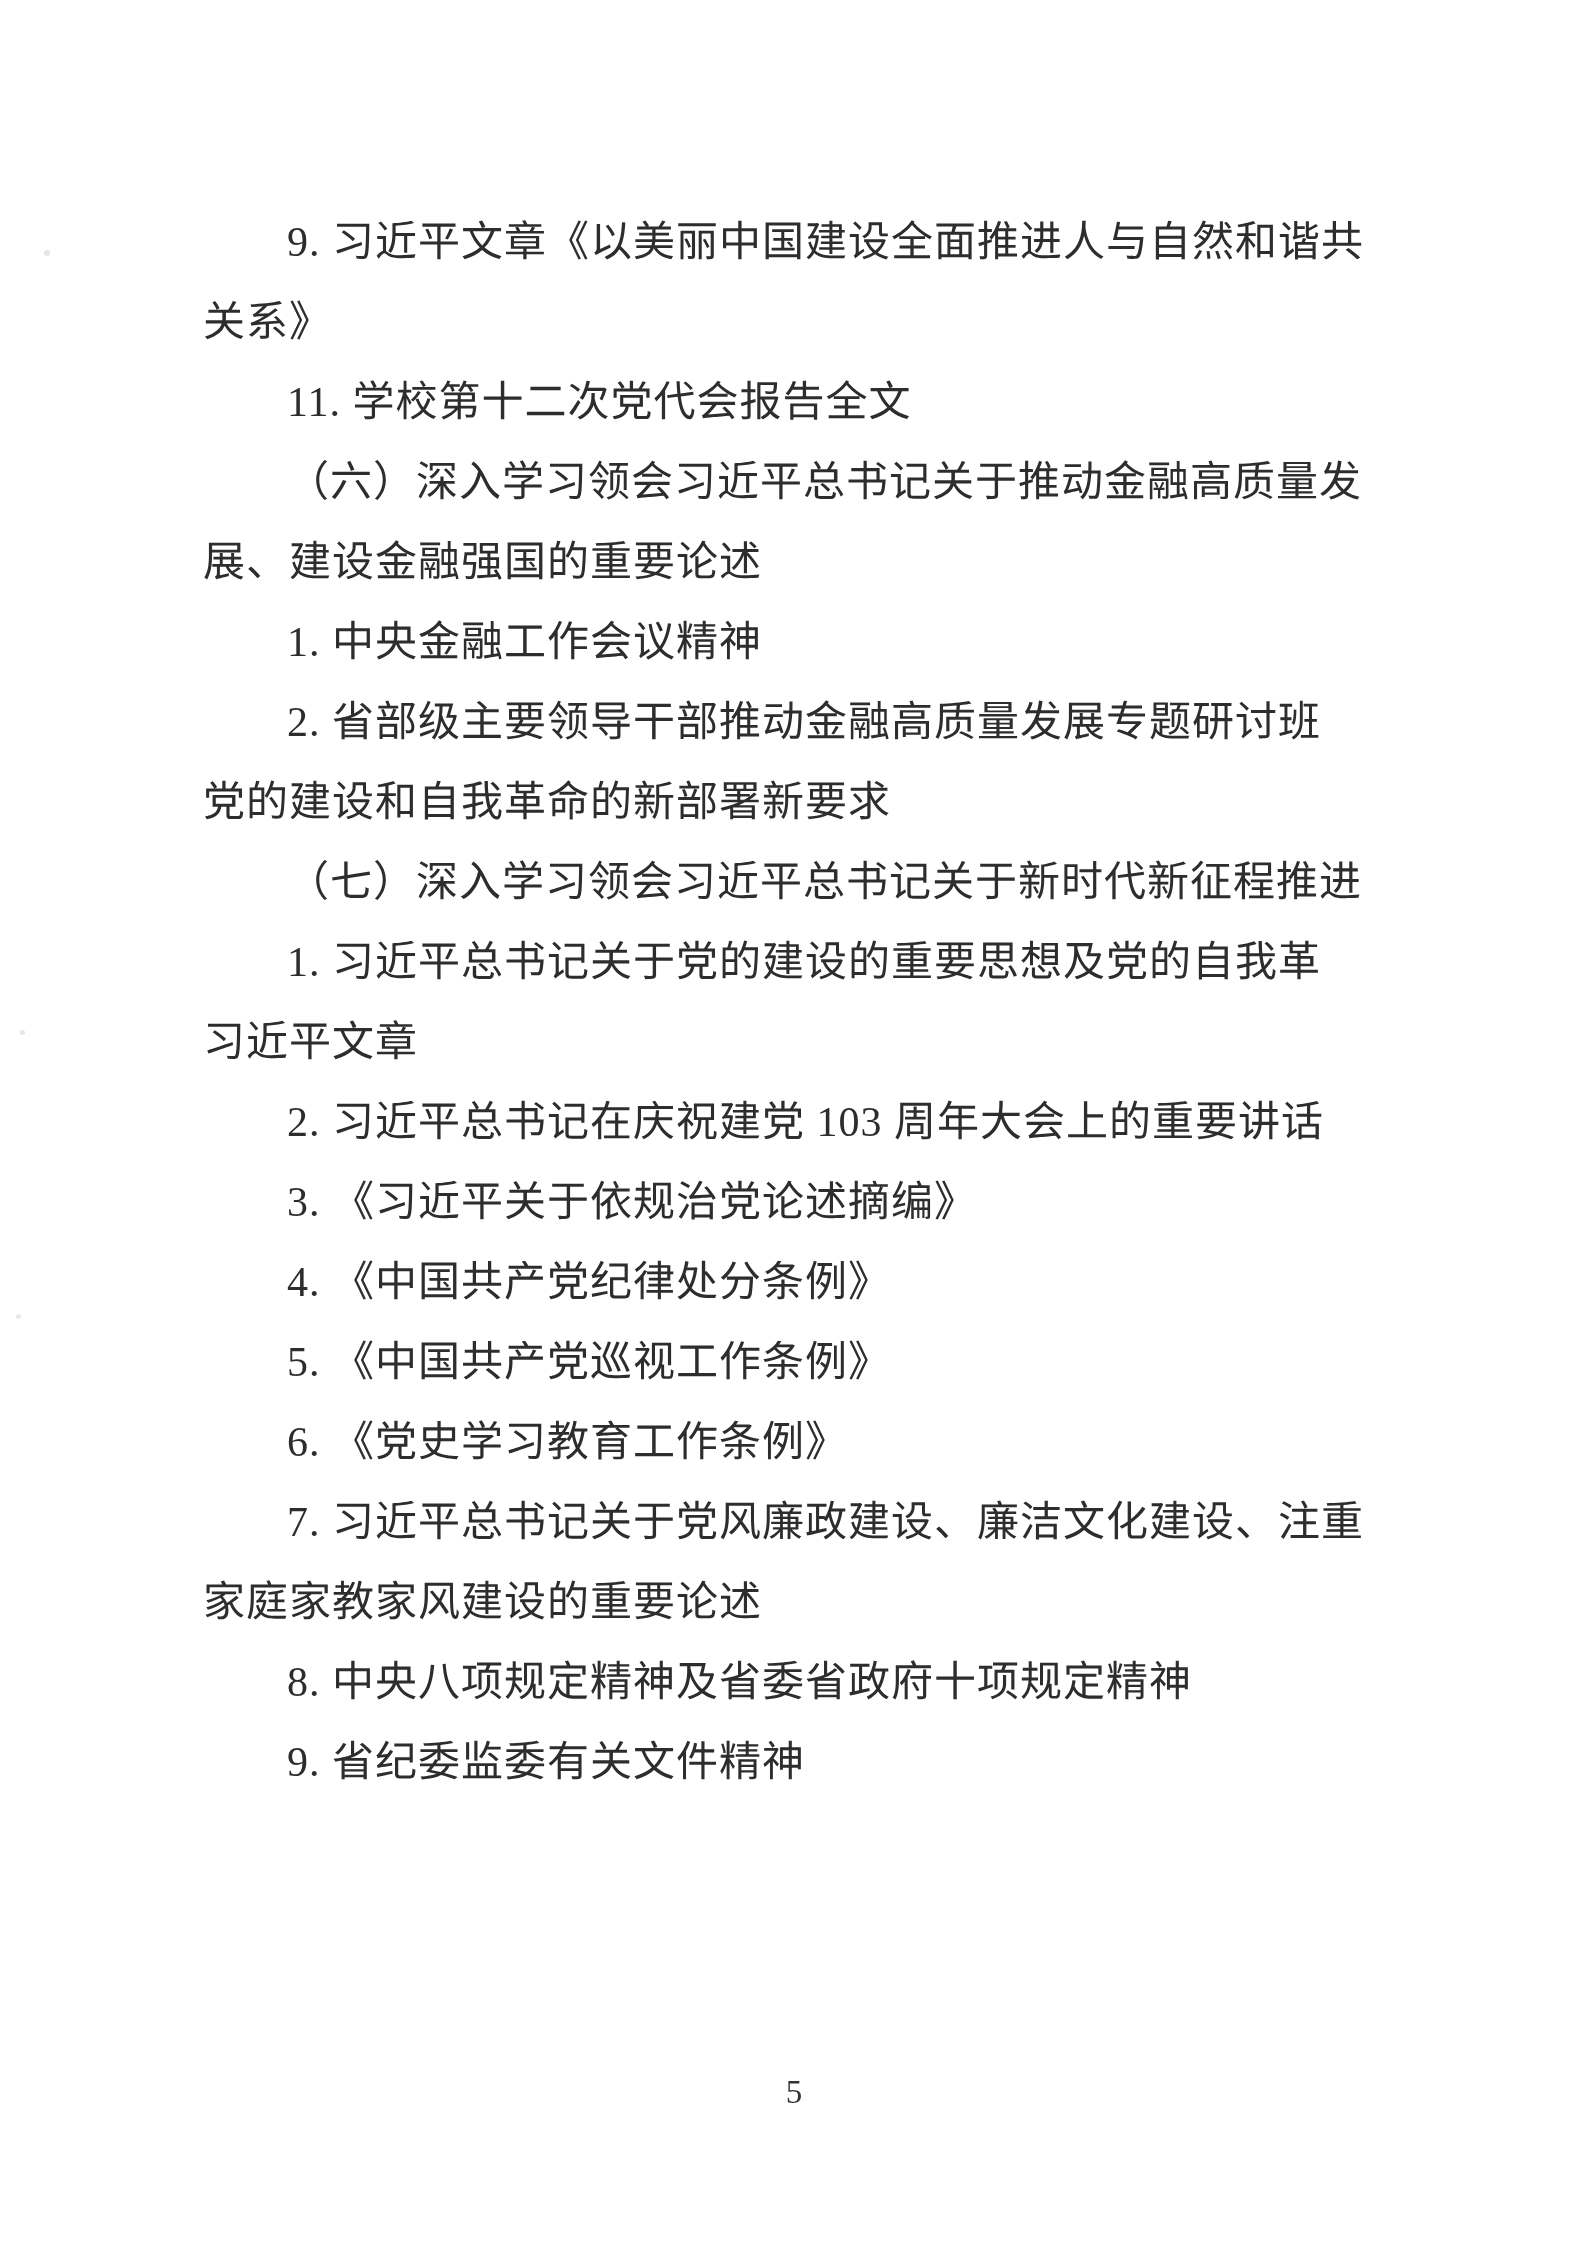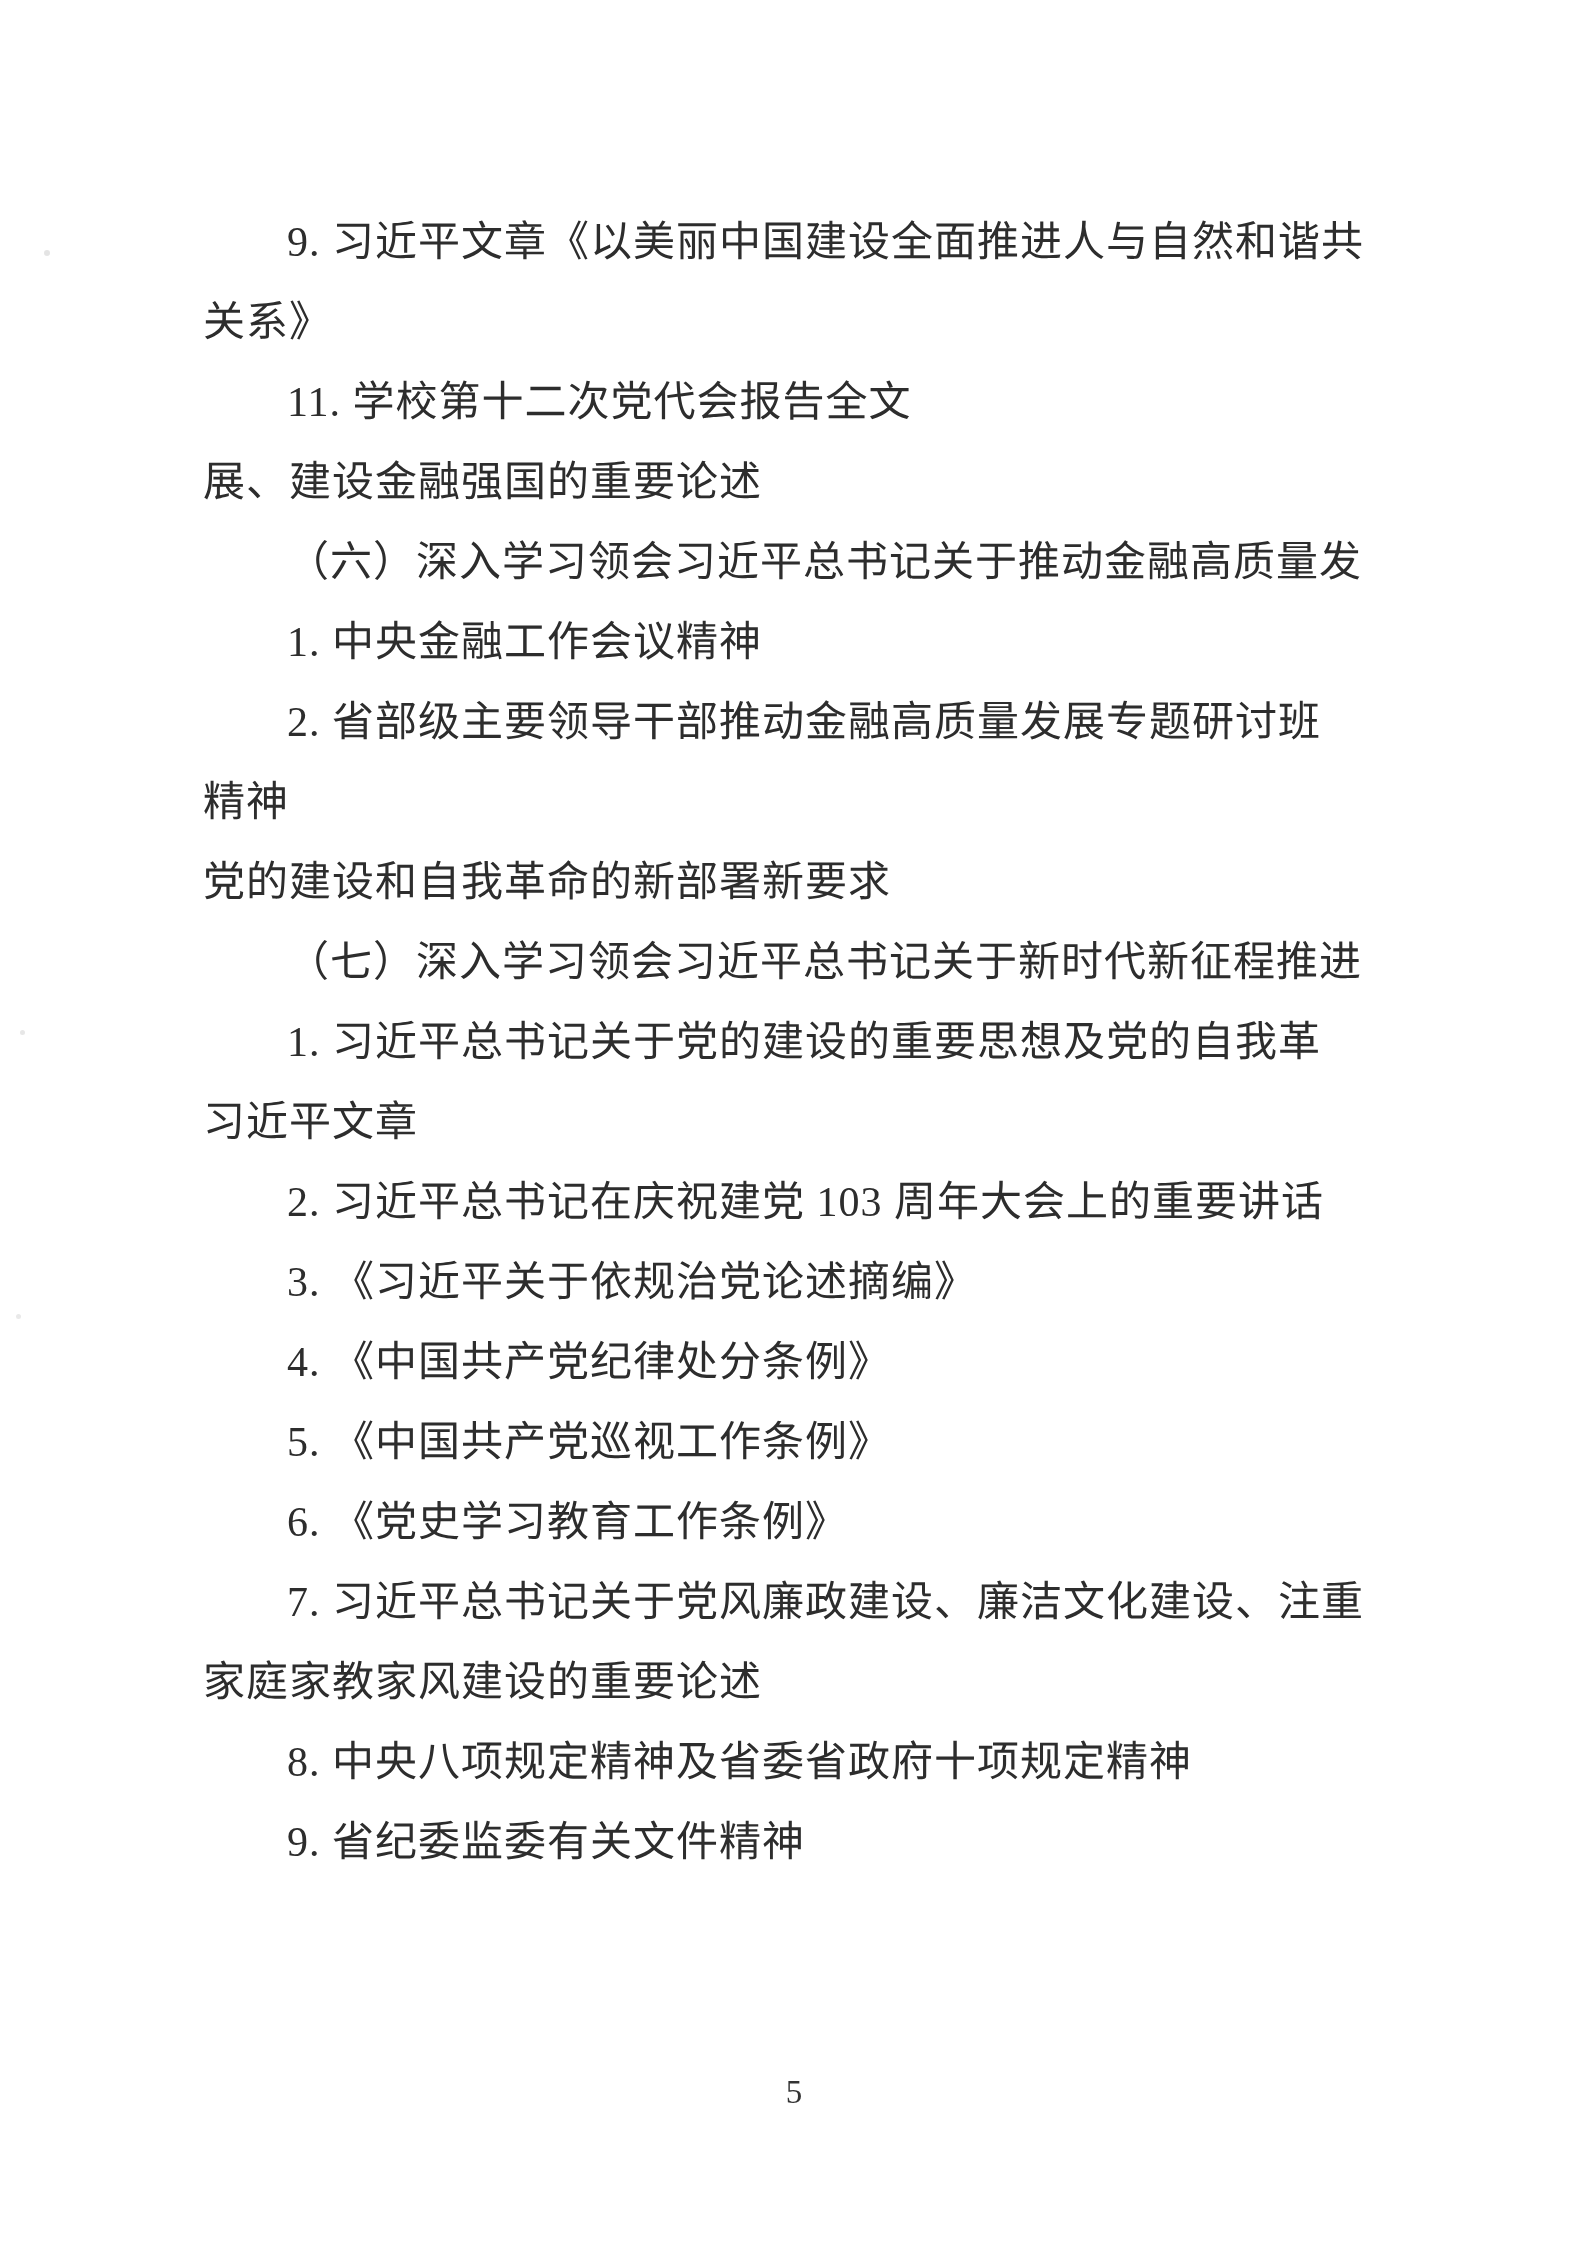--- a/index.html
+++ b/index.html
@@ -54,25 +54,24 @@
   .speck.s3 { left: 16px; top: 1314px; width: 5px; height: 5px; opacity: .4; }
 </style>
 </head>
 <body>
 
 <div class="page" style="background: rgb(255, 255, 255); color: rgb(45, 45, 45);">
   <div class="text-block" id="lines">
       <div class="line indent">9. 习近平文章《以美丽中国建设全面推进人与自然和谐共</div>
       <div class="line">关系》</div>
       <div class="line indent">11. 学校第十二次党代会报告全文</div>
+      <div class="line indent">（六）深入学习领会习近平总书记关于推动金融高质量发</div>
       <div class="line">展、建设金融强国的重要论述</div>
-      <div class="line indent">（六）深入学习领会习近平总书记关于推动金融高质量发</div>
       <div class="line indent">1. 中央金融工作会议精神</div>
       <div class="line indent">2. 省部级主要领导干部推动金融高质量发展专题研讨班</div>
-      <div class="line">精神</div>
       <div class="line">党的建设和自我革命的新部署新要求</div>
       <div class="line indent">（七）深入学习领会习近平总书记关于新时代新征程推进</div>
       <div class="line indent">1. 习近平总书记关于党的建设的重要思想及党的自我革</div>
       <div class="line">习近平文章</div>
       <div class="line indent">2. 习近平总书记在庆祝建党 103 周年大会上的重要讲话</div>
       <div class="line indent">3. 《习近平关于依规治党论述摘编》</div>
       <div class="line indent">4. 《中国共产党纪律处分条例》</div>
       <div class="line indent">5. 《中国共产党巡视工作条例》</div>
       <div class="line indent">6. 《党史学习教育工作条例》</div>
       <div class="line indent">7. 习近平总书记关于党风廉政建设、廉洁文化建设、注重</div>

